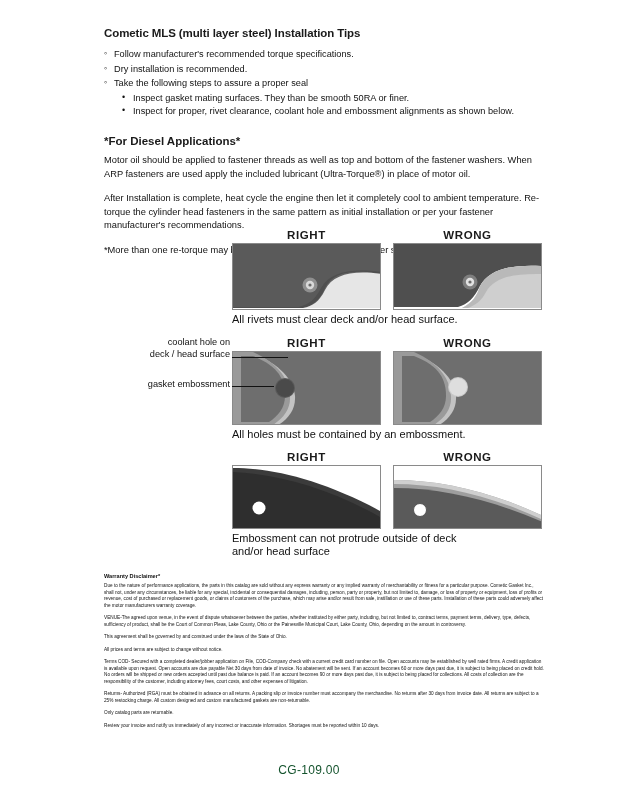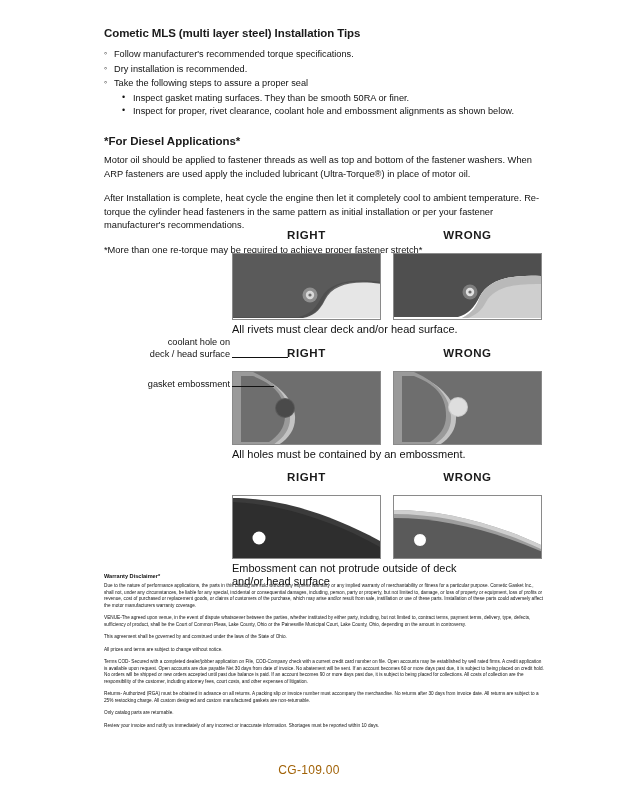--- a/index.html
+++ b/index.html
@@ -106,21 +106,21 @@
     display: flex;
     gap: 12px;
   }
   .fig-label {
     width: 149px;
     text-align: center;
     font-size: 11.5px;
     font-weight: bold;
     letter-spacing: 0.6px;
     color: #1a1a1a;
-    padding-bottom: 12px;
+    padding-bottom: 2px;
   }
   .fig-panes {
     display: flex;
     gap: 12px;
   }
   .pane {
     width: 149px;
     height: 65px;
     border: 1px solid #8a8a8a;
     background: #ffffff;
@@ -172,21 +172,21 @@
     color: #111;
     text-align: left;
   }
   .docnum {
     position: absolute;
     left: 0;
     top: 763px;
     width: 618px;
     text-align: center;
     font-size: 12px;
-    color: #a16207;
+    color: #14532d;
     letter-spacing: 0.3px;
   }
   svg { display: block; }
 </style>
 </head>
 <body>
 
 <div class="page">
 
   <div class="content">

